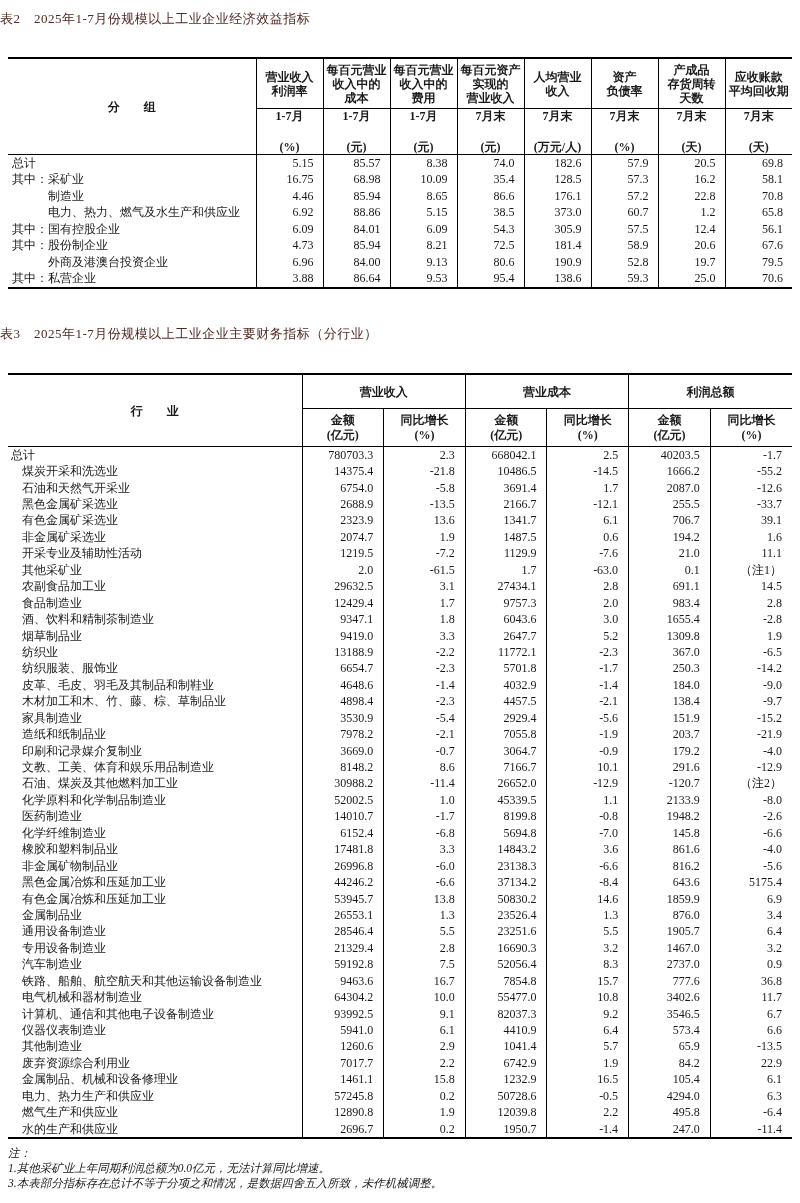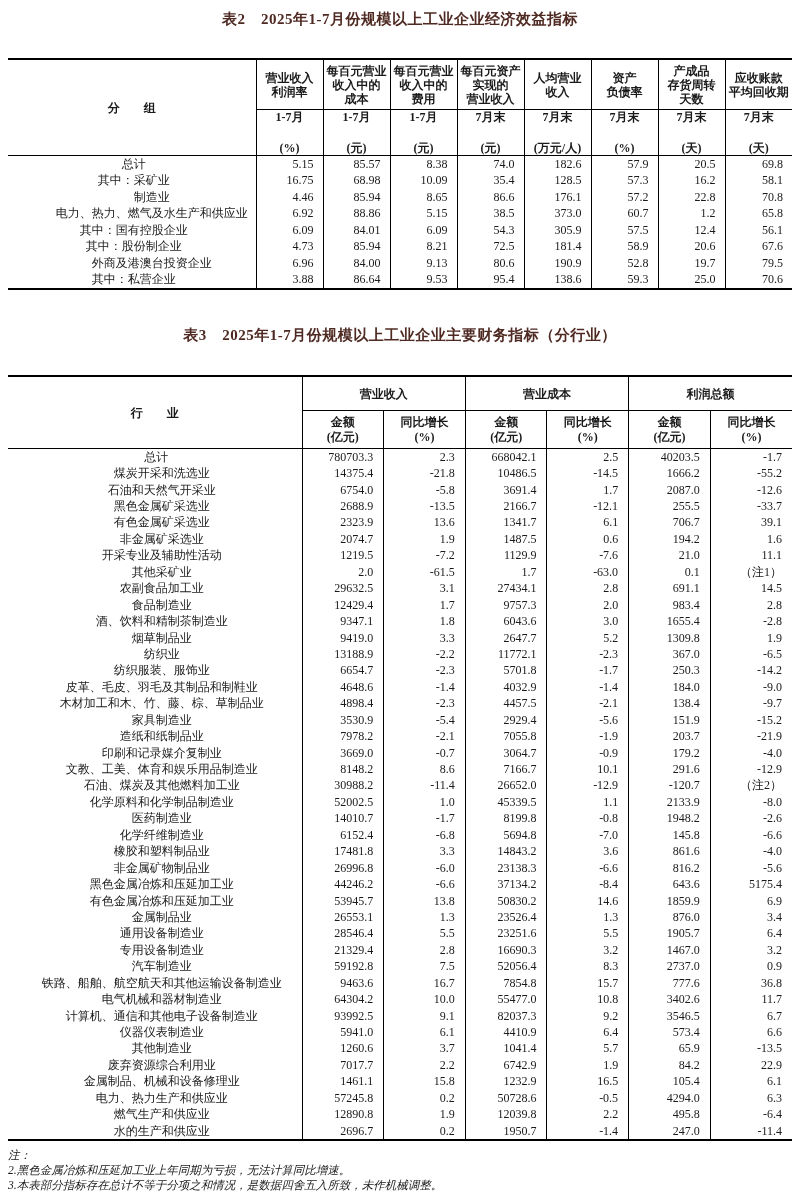--- a/index.html
+++ b/index.html
@@ -3,21 +3,21 @@
 <meta charset="utf-8">
 <style>
   html,body{margin:0;padding:0;background:#fff;}
   body{
     width:800px;height:1203px;overflow:hidden;
     font-family:"Liberation Serif","DejaVu Serif",serif;
     color:#1a1a1a;
   }
   .page{width:800px;}
   .ttl{
-    text-align:center;font-weight:bold;font-size:15px;letter-spacing:.5px;
+    text-align:left;font-weight:normal;font-size:13px;letter-spacing:.5px;
     color:#4f2a23;font-family:"Liberation Serif","DejaVu Serif",serif;
   }
   #ttl2{padding-top:10px;margin:0 0 29px 0;}
   #ttl3{margin:36px 0 30px 0;}
   table{border-collapse:collapse;table-layout:fixed;width:784px;margin:0 auto;}
   .tbl{border-top:2px solid #000;border-bottom:2px solid #000;}
   th,td{padding:0;vertical-align:middle;}
   th{font-size:12px;font-weight:bold;text-align:center;line-height:14px;}
   .bl{border-left:1px solid #000;}
   .hb{border-bottom:1px solid #000;}
@@ -27,21 +27,21 @@
   .p2{margin-top:1px;}
   .s1{line-height:15px;}
   .s2{line-height:15px;font-weight:bold;}
   #t2 thead tr.r1 th{height:49px;}
   #t2 thead tr.r2 th{height:44px;}
   #t3 thead tr.r1 th{height:33px;}
   #t3 thead tr.r2 th{height:37px;text-align:center;}
   #t2 tbody td{height:16.5px;}
   #t3 tbody td{height:16.45px;}
   td{font-size:12px;line-height:15px;}
-  td.lbl{text-align:center;padding-left:4px;white-space:nowrap;overflow:hidden;}
+  td.lbl{text-align:left;padding-left:4px;white-space:nowrap;overflow:hidden;}
   td.lbl.ind1{padding-left:40px;margin-top:12px;}
   #t3 td.lbl{padding-left:3px;}
   #t3 td.lbl.ind1{padding-left:14px;}
   #t2 td.num{text-align:right;padding-right:9px;}
   #t3 td.num{text-align:right;padding-right:10px;}
   .notes{
     margin:7px 8px 0 8px;font-size:11.5px;font-style:italic;
     line-height:15px;color:#1a1a1a;
   }
 </style>
@@ -568,21 +568,21 @@
           <td class="num bl">5941.0</td>
           <td class="num bl">6.1</td>
           <td class="num bl">4410.9</td>
           <td class="num bl">6.4</td>
           <td class="num bl">573.4</td>
           <td class="num bl">6.6</td>
         </tr>
         <tr>
           <td class="lbl ind1">其他制造业</td>
           <td class="num bl">1260.6</td>
-          <td class="num bl">3.7</td>
+          <td class="num bl">2.9</td>
           <td class="num bl">1041.4</td>
           <td class="num bl">5.7</td>
           <td class="num bl">65.9</td>
           <td class="num bl">-13.5</td>
         </tr>
         <tr>
           <td class="lbl ind1">废弃资源综合利用业</td>
           <td class="num bl">7017.7</td>
           <td class="num bl">2.2</td>
           <td class="num bl">6742.9</td>
@@ -624,17 +624,17 @@
           <td class="num bl">1950.7</td>
           <td class="num bl">-1.4</td>
           <td class="num bl">247.0</td>
           <td class="num bl">-11.4</td>
         </tr>
       </tbody>
   </table>
 
   <div class="notes">
     <div>注：</div>
-    <div>2.黑色金属冶炼和压延加工业上年同期为亏损，无法计算同比增速。</div>
+    <div>1.其他采矿业上年同期利润总额为0.0亿元，无法计算同比增速。</div>
     <div>3.本表部分指标存在总计不等于分项之和情况，是数据四舍五入所致，未作机械调整。</div>
   </div>
 
 </div>
 
 </body></html>

